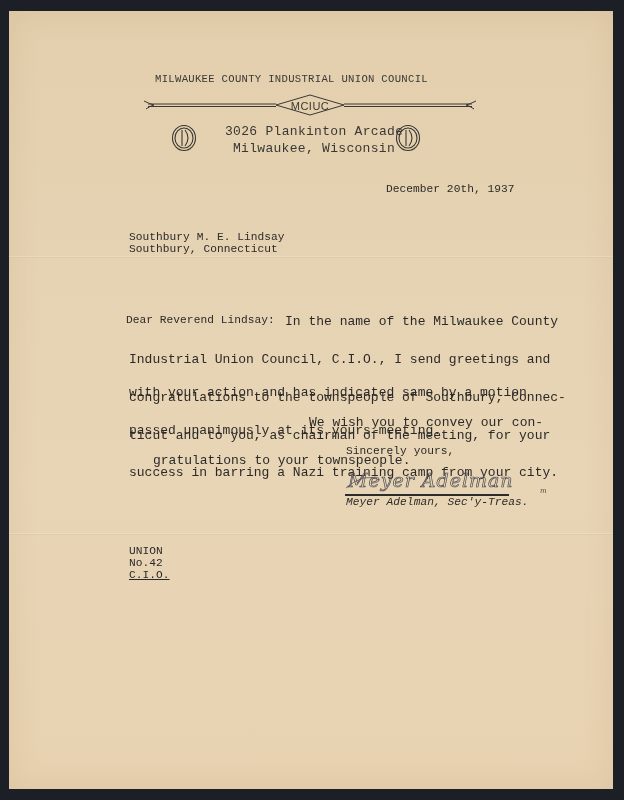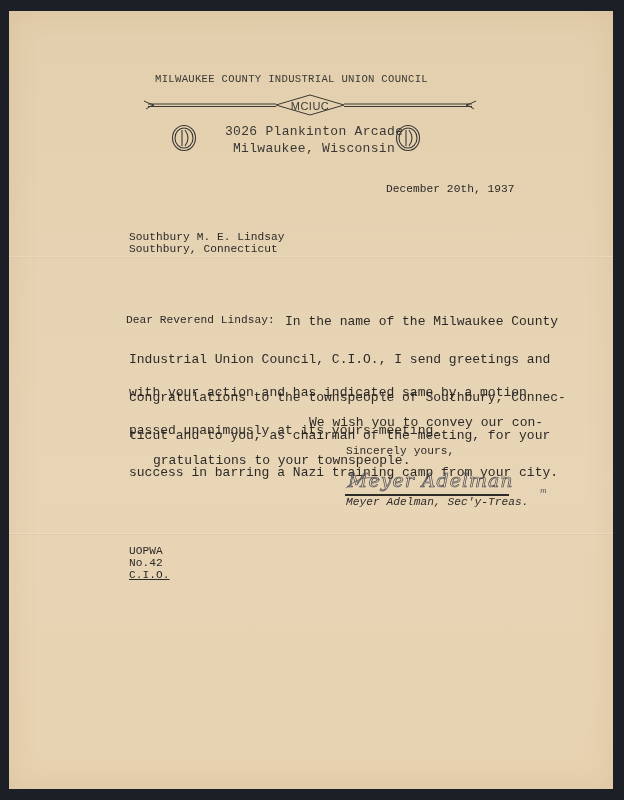--- a/index.html
+++ b/index.html
@@ -158,15 +158,15 @@
 
 <svg class="sig-svg" viewBox="0 0 210 30">
   <text x="4" y="21" font-family="DejaVu Serif, serif" font-style="italic" font-size="19" fill="none" stroke="#4a4a52" stroke-width="0.7" letter-spacing="1">Meyer Adelman</text>
   <path d="M2 22 Q 20 6 36 14" stroke="#4a4a52" stroke-width="0.7" fill="none"></path>
   <text x="196" y="27" font-family="DejaVu Serif, serif" font-style="italic" font-size="7" fill="#4a4a52">m</text>
 </svg>
 <div class="sig-line"></div>
 
 <div class="txt" style="left: 346px; top: 496px; font-style: italic;">Meyer Adelman, Sec'y-Treas.</div>
 
-<div class="txt" style="left: 129px; top: 545px;">UOPWA</div>
+<div class="txt" style="left: 129px; top: 545px;">UNION</div>
 <div class="txt" style="left: 129px; top: 557px;">No.42</div>
 <div class="txt" style="left: 129px; top: 569px; text-decoration: underline;">C.I.O.</div>
 
 </body></html>

